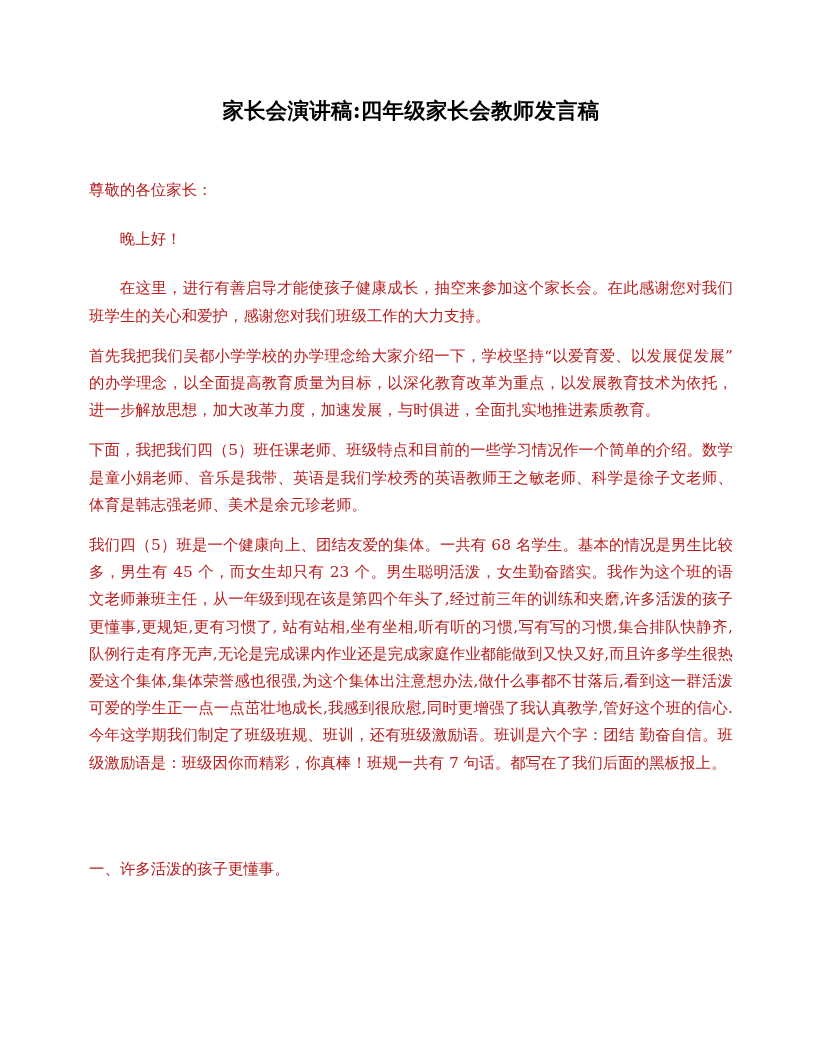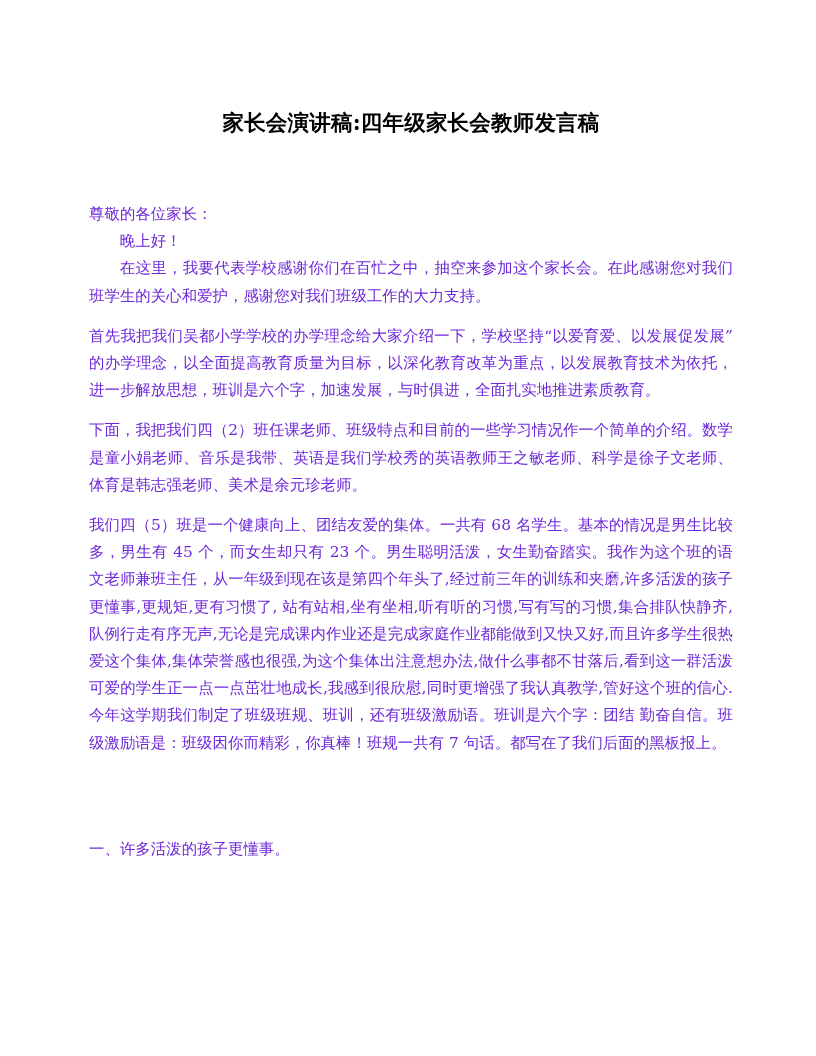--- a/index.html
+++ b/index.html
@@ -19,73 +19,74 @@
     overflow: hidden;
     box-sizing: border-box;
   }
   .content {
     position: absolute;
     left: 89px;
     top: 0;
     width: 644px;
   }
   .doc-title {
-    margin: 12px;
+    margin: 0;
     padding: 0;
     font-family: "DejaVu Serif", "Liberation Serif", serif;
     font-weight: bold;
     font-size: 21.5px;
     line-height: 30px;
     color: #000000;
     text-align: center;
     letter-spacing: 0.2px;
     padding-top: 96px;
   }
   .para {
     margin: 0;
     font-family: "DejaVu Serif", "Liberation Serif", serif;
     font-size: 15.4px;
     line-height: 27.2px;
-    color: #6d28d9;
+    color: #b91c1c;
     text-align: justify;
     text-justify: inter-ideograph;
     word-break: break-all;
     letter-spacing: 0.05px;
   }
   .indent-2 {
     text-indent: 2em;
+    margin-top: 22px;
   }
   
   .gap-title-body { height: 51px; }
   .gap-para       { height: 13px; }
   .gap-section    { height: 66px; }
 </style>
 </head>
 <body>
 
 <div class="page">
   <div class="content">
 
     <h1 class="doc-title">家长会演讲稿:四年级家长会教师发言稿</h1>
 
     <div class="gap-title-body"></div>
 
     <p class="para">尊敬的各位家长：</p>
 
     <p class="para indent-2">晚上好！</p>
 
-    <p class="para indent-2">在这里，我要代表学校感谢你们在百忙之中，抽空来参加这个家长会。在此感谢您对我们班学生的关心和爱护，感谢您对我们班级工作的大力支持。</p>
+    <p class="para indent-2">在这里，进行有善启导才能使孩子健康成长，抽空来参加这个家长会。在此感谢您对我们班学生的关心和爱护，感谢您对我们班级工作的大力支持。</p>
 
     <div class="gap-para"></div>
 
-    <p class="para">首先我把我们吴都小学学校的办学理念给大家介绍一下，学校坚持“以爱育爱、以发展促发展”的办学理念，以全面提高教育质量为目标，以深化教育改革为重点，以发展教育技术为依托，进一步解放思想，班训是六个字，加速发展，与时俱进，全面扎实地推进素质教育。</p>
+    <p class="para">首先我把我们吴都小学学校的办学理念给大家介绍一下，学校坚持“以爱育爱、以发展促发展”的办学理念，以全面提高教育质量为目标，以深化教育改革为重点，以发展教育技术为依托，进一步解放思想，加大改革力度，加速发展，与时俱进，全面扎实地推进素质教育。</p>
 
     <div class="gap-para"></div>
 
-    <p class="para">下面，我把我们四（2）班任课老师、班级特点和目前的一些学习情况作一个简单的介绍。数学是童小娟老师、音乐是我带、英语是我们学校秀的英语教师王之敏老师、科学是徐子文老师、体育是韩志强老师、美术是余元珍老师。</p>
+    <p class="para">下面，我把我们四（5）班任课老师、班级特点和目前的一些学习情况作一个简单的介绍。数学是童小娟老师、音乐是我带、英语是我们学校秀的英语教师王之敏老师、科学是徐子文老师、体育是韩志强老师、美术是余元珍老师。</p>
 
     <div class="gap-para"></div>
 
     <p class="para">我们四（5）班是一个健康向上、团结友爱的集体。一共有 68 名学生。基本的情况是男生比较多，男生有 45 个，而女生却只有 23 个。男生聪明活泼，女生勤奋踏实。我作为这个班的语文老师兼班主任，从一年级到现在该是第四个年头了,经过前三年的训练和夹磨,许多活泼的孩子更懂事,更规矩,更有习惯了, 站有站相,坐有坐相,听有听的习惯,写有写的习惯,集合排队快静齐,队例行走有序无声,无论是完成课内作业还是完成家庭作业都能做到又快又好,而且许多学生很热爱这个集体,集体荣誉感也很强,为这个集体出注意想办法,做什么事都不甘落后,看到这一群活泼可爱的学生正一点一点茁壮地成长,我感到很欣慰,同时更增强了我认真教学,管好这个班的信心. 今年这学期我们制定了班级班规、班训，还有班级激励语。班训是六个字：团结 勤奋自信。班级激励语是：班级因你而精彩，你真棒！班规一共有 7 句话。都写在了我们后面的黑板报上。</p>
 
     <div class="gap-section"></div>
 
 
     <div class="gap-para"></div>
 

